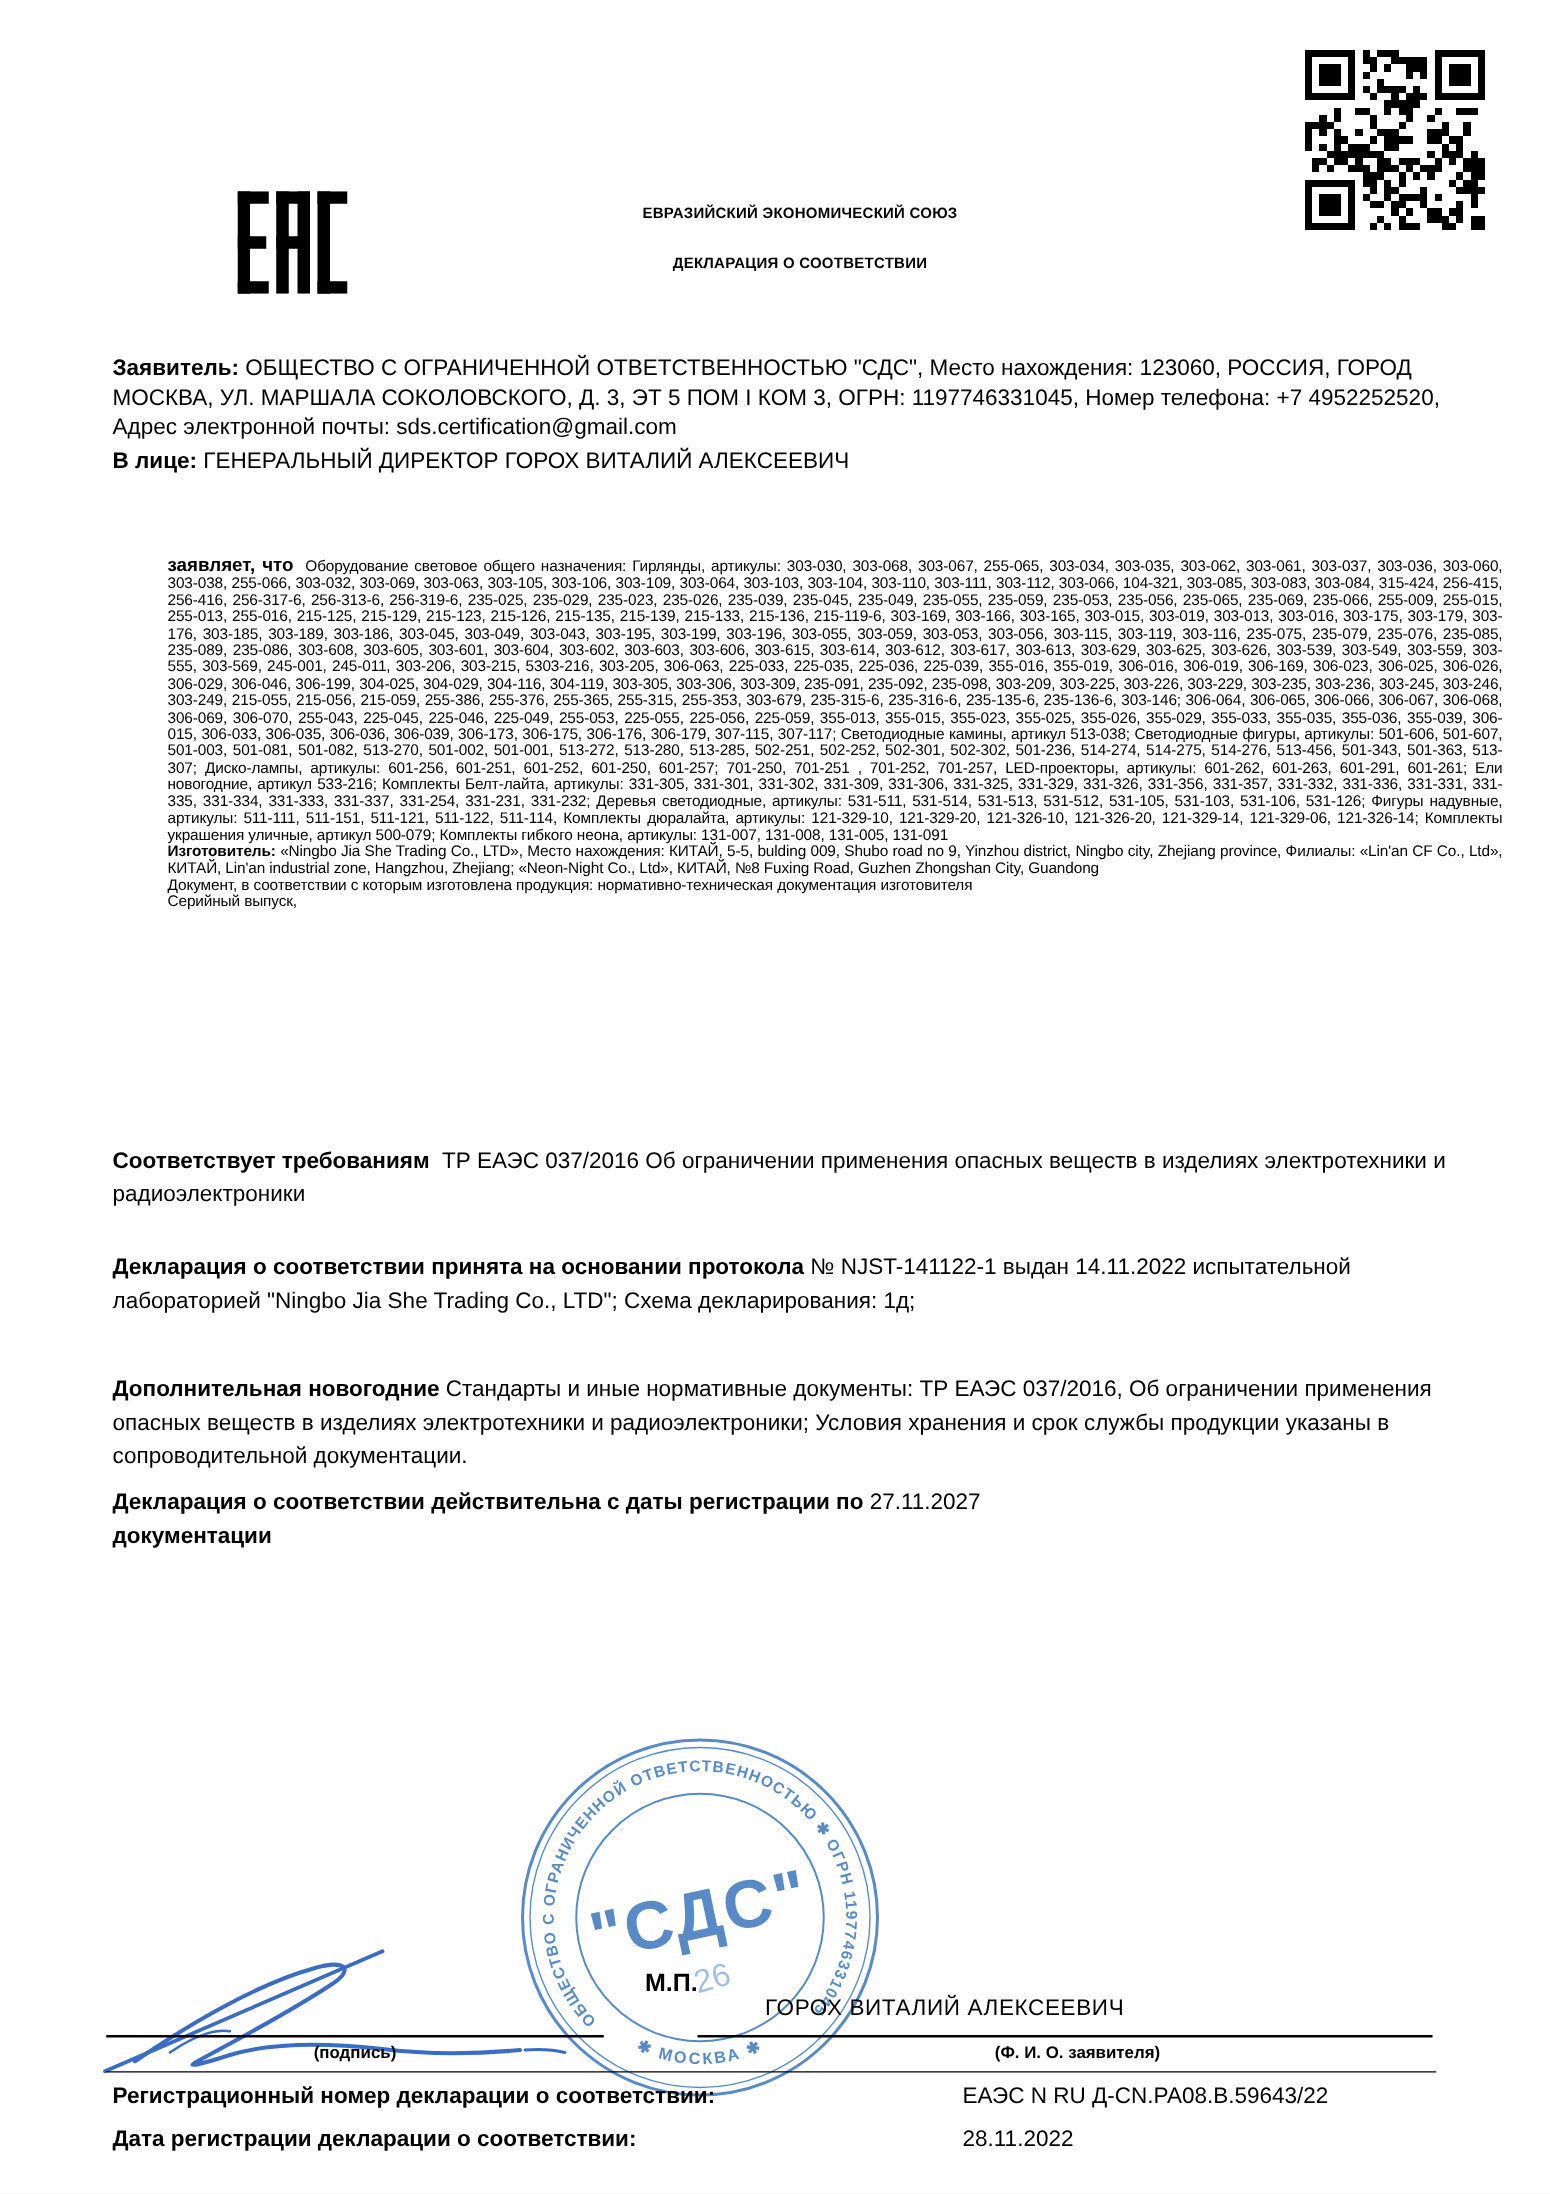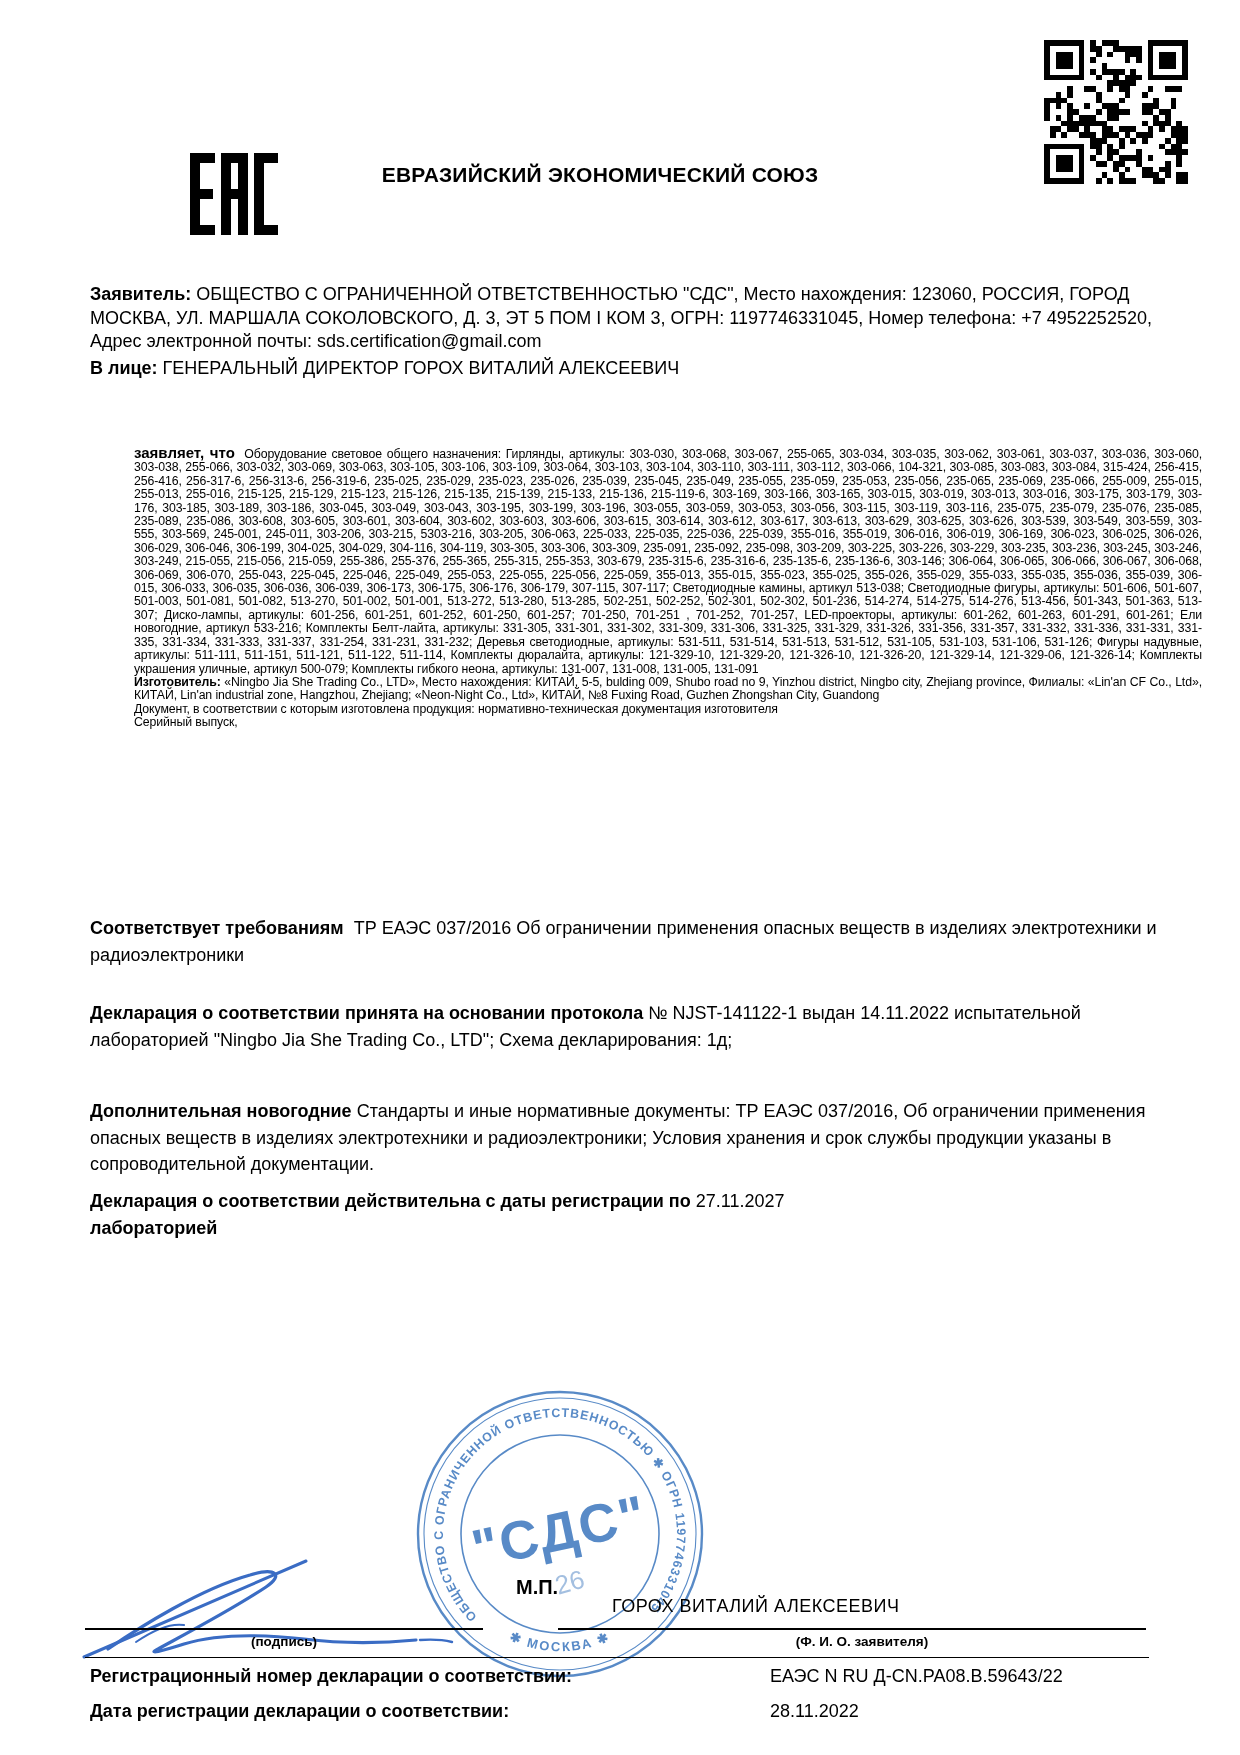--- a/index.html
+++ b/index.html
@@ -5,21 +5,21 @@
   html,body{margin:0;padding:0;background:#e8e8e8;}
   .page{
     position:relative;width:1240px;height:1755px;margin:0 auto;background:#ffffff;
     font-family:"Liberation Sans", sans-serif;color:#000;overflow:hidden;
   }
   .abs{position:absolute;}
   .b{font-weight:bold;}
   
   .eac-logo{left:190px;top:153px;width:88px;height:82px;}
   .qr{left:1044px;top:40px;width:144px;height:144px;}
-  .hdr{left:0;top:0;width:1200px;text-align:center;font-weight:bold;font-size:21px;letter-spacing:.2px;}
+  .hdr{left:0;top:0;width:1200px;text-align:center;font-weight:bold;font-size:12px;letter-spacing:.2px;padding-left:40px;}
   .hdr1{top:163px;}
   .hdr2{top:203px;}
   
   .block{left:90px;width:1068px;font-size:18px;line-height:23.5px;}
   .applicant{top:283px;}
   .person-line{margin-top:3px;}
   .dense{top:446px;font-size:12.3px;line-height:13.4px;letter-spacing:-0.1px;text-align:justify;margin-left:44px;}
   .dense .declare-label{font-size:15px;letter-spacing:0;}
   .sec{line-height:26.5px;}
   .complies{top:915px;}
@@ -359,20 +359,21 @@
         <rect x="14" y="24" width="1" height="1"></rect>
         <rect x="15" y="24" width="1" height="1"></rect>
         <rect x="19" y="24" width="1" height="1"></rect>
         <rect x="20" y="24" width="1" height="1"></rect>
         <rect x="23" y="24" width="1" height="1"></rect>
         <rect x="24" y="24" width="1" height="1"></rect>
       </g>
     </svg>
 
   <div class="abs hdr hdr1">ЕВРАЗИЙСКИЙ ЭКОНОМИЧЕСКИЙ СОЮЗ</div>
+  <div class="abs hdr hdr2">ДЕКЛАРАЦИЯ О СООТВЕТСТВИИ</div>
 
   <div class="abs block applicant">
     <div><span class="b">Заявитель:</span> <span>ОБЩЕСТВО С ОГРАНИЧЕННОЙ ОТВЕТСТВЕННОСТЬЮ "СДС", Место нахождения: 123060, РОССИЯ, ГОРОД МОСКВА, УЛ. МАРШАЛА СОКОЛОВСКОГО, Д. 3, ЭТ 5 ПОМ I КОМ 3, ОГРН: 1197746331045, Номер телефона: +7 4952252520, Адрес электронной почты: sds.certification@gmail.com</span></div>
     <div class="person-line"><span class="b">В лице:</span> <span>ГЕНЕРАЛЬНЫЙ ДИРЕКТОР ГОРОХ ВИТАЛИЙ АЛЕКСЕЕВИЧ</span></div>
   </div>
 
   <div class="abs block dense">
     <div><span class="b declare-label">заявляет, что</span>&nbsp;&nbsp;<span>Оборудование световое общего назначения: Гирлянды, артикулы: 303-030, 303-068, 303-067, 255-065, 303-034, 303-035, 303-062, 303-061, 303-037, 303-036, 303-060, 303-038, 255-066, 303-032, 303-069, 303-063, 303-105, 303-106, 303-109, 303-064, 303-103, 303-104, 303-110, 303-111, 303-112, 303-066, 104-321, 303-085, 303-083, 303-084, 315-424, 256-415, 256-416, 256-317-6, 256-313-6, 256-319-6, 235-025, 235-029, 235-023, 235-026, 235-039, 235-045, 235-049, 235-055, 235-059, 235-053, 235-056, 235-065, 235-069, 235-066, 255-009, 255-015, 255-013, 255-016, 215-125, 215-129, 215-123, 215-126, 215-135, 215-139, 215-133, 215-136, 215-119-6, 303-169, 303-166, 303-165, 303-015, 303-019, 303-013, 303-016, 303-175, 303-179, 303-176, 303-185, 303-189, 303-186, 303-045, 303-049, 303-043, 303-195, 303-199, 303-196, 303-055, 303-059, 303-053, 303-056, 303-115, 303-119, 303-116, 235-075, 235-079, 235-076, 235-085, 235-089, 235-086, 303-608, 303-605, 303-601, 303-604, 303-602, 303-603, 303-606, 303-615, 303-614, 303-612, 303-617, 303-613, 303-629, 303-625, 303-626, 303-539, 303-549, 303-559, 303-555, 303-569, 245-001, 245-011, 303-206, 303-215, 5303-216, 303-205, 306-063, 225-033, 225-035, 225-036, 225-039, 355-016, 355-019, 306-016, 306-019, 306-169, 306-023, 306-025, 306-026, 306-029, 306-046, 306-199, 304-025, 304-029, 304-116, 304-119, 303-305, 303-306, 303-309, 235-091, 235-092, 235-098, 303-209, 303-225, 303-226, 303-229, 303-235, 303-236, 303-245, 303-246, 303-249, 215-055, 215-056, 215-059, 255-386, 255-376, 255-365, 255-315, 255-353, 303-679, 235-315-6, 235-316-6, 235-135-6, 235-136-6, 303-146; 306-064, 306-065, 306-066, 306-067, 306-068, 306-069, 306-070, 255-043, 225-045, 225-046, 225-049, 255-053, 225-055, 225-056, 225-059, 355-013, 355-015, 355-023, 355-025, 355-026, 355-029, 355-033, 355-035, 355-036, 355-039, 306-015, 306-033, 306-035, 306-036, 306-039, 306-173, 306-175, 306-176, 306-179, 307-115, 307-117; Светодиодные камины, артикул 513-038; Светодиодные фигуры, артикулы: 501-606, 501-607, 501-003, 501-081, 501-082, 513-270, 501-002, 501-001, 513-272, 513-280, 513-285, 502-251, 502-252, 502-301, 502-302, 501-236, 514-274, 514-275, 514-276, 513-456, 501-343, 501-363, 513-307; Диско-лампы, артикулы: 601-256, 601-251, 601-252, 601-250, 601-257; 701-250, 701-251 , 701-252, 701-257, LED-проекторы, артикулы: 601-262, 601-263, 601-291, 601-261; Ели новогодние, артикул 533-216; Комплекты Белт-лайта, артикулы: 331-305, 331-301, 331-302, 331-309, 331-306, 331-325, 331-329, 331-326, 331-356, 331-357, 331-332, 331-336, 331-331, 331-335, 331-334, 331-333, 331-337, 331-254, 331-231, 331-232; Деревья светодиодные, артикулы: 531-511, 531-514, 531-513, 531-512, 531-105, 531-103, 531-106, 531-126; Фигуры надувные, артикулы: 511-111, 511-151, 511-121, 511-122, 511-114, Комплекты дюралайта, артикулы: 121-329-10, 121-329-20, 121-326-10, 121-326-20, 121-329-14, 121-329-06, 121-326-14; Комплекты украшения уличные, артикул 500-079; Комплекты гибкого неона, артикулы: 131-007, 131-008, 131-005, 131-091</span></div>
     <div><span class="b">Изготовитель:</span> <span>«Ningbo Jia She Trading Co., LTD», Место нахождения: КИТАЙ, 5-5, bulding 009, Shubo road no 9, Yinzhou district, Ningbo city, Zhejiang province, Филиалы: «Lin'an CF Co., Ltd», КИТАЙ, Lin'an industrial zone, Hangzhou, Zhejiang; «Neon-Night Co., Ltd», КИТАЙ, №8 Fuxing Road, Guzhen Zhongshan City, Guandong</span></div>
     <div>Документ, в соответствии с которым изготовлена продукция: нормативно-техническая документация изготовителя</div>
@@ -386,21 +387,21 @@
   <div class="abs block sec basis">
     <span class="b">Декларация о соответствии принята на основании протокола</span> <span>№ NJST-141122-1 выдан 14.11.2022  испытательной лабораторией "Ningbo Jia She Trading Co., LTD"; Схема декларирования: 1д;</span>
   </div>
 
   <div class="abs block sec additional">
     <span class="b">Дополнительная новогодние</span> <span>Стандарты и иные нормативные документы: ТР ЕАЭС 037/2016, Об ограничении применения опасных веществ в изделиях электротехники и радиоэлектроники; Условия хранения и срок службы продукции указаны в сопроводительной документации.</span>
   </div>
 
   <div class="abs block sec validity">
     <span class="b">Декларация о соответствии действительна с даты регистрации по</span> <span>27.11.2027</span>
-    <span class="suffix">лабораторией</span>
+    <span class="suffix">документации</span>
   </div>
 
   <svg class="abs signature" viewBox="0 0 410 115" aria-hidden="true">
     <g fill="none" stroke="#3a6cc4" stroke-linecap="round">
       <path d="M 6 112 L 228 16" stroke-width="3"></path>
       <path d="M 30 104 C 62 82 122 44 172 30 C 198 22 206 30 188 42 C 152 66 98 94 80 104 C 68 110 84 106 106 99 C 142 88 190 90 226 94 C 266 99 306 98 338 95" stroke-width="3.2"></path>
       <path d="M 58 97 C 74 86 92 78 106 80" stroke-width="2"></path>
       <path d="M 342 95 C 356 94 366 95 374 97" stroke-width="2.4"></path>
     </g>
   </svg>

